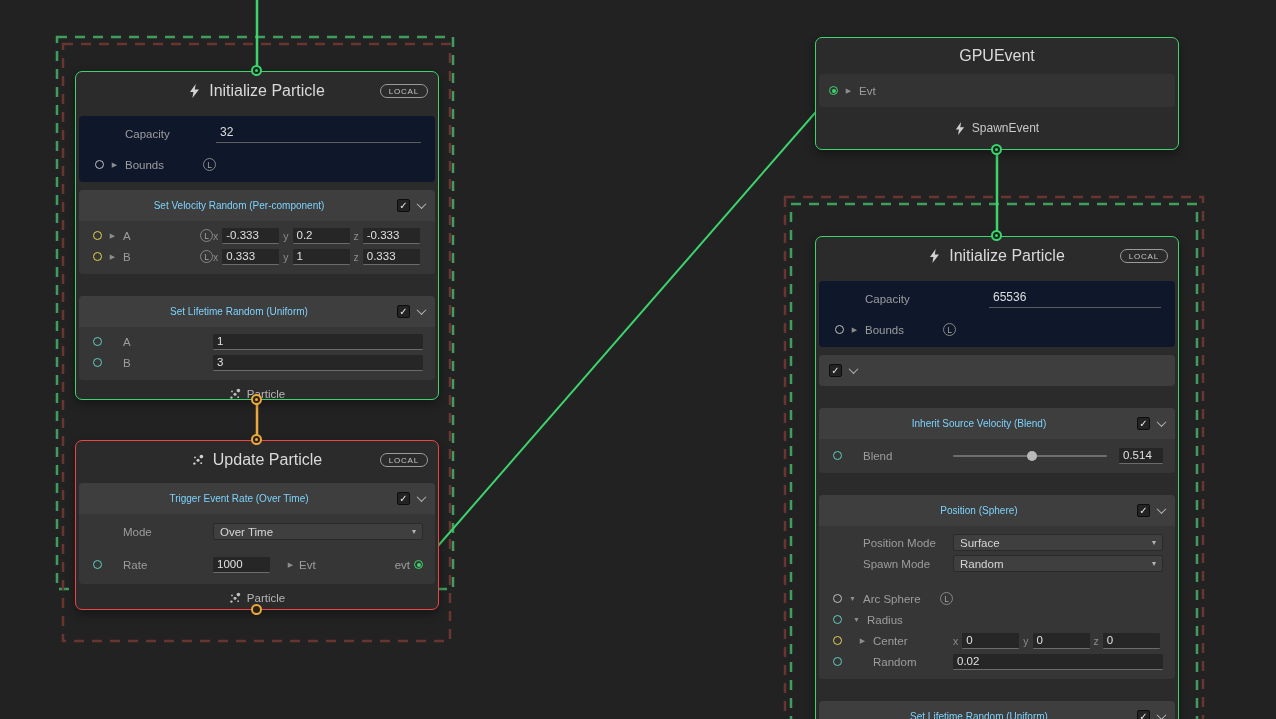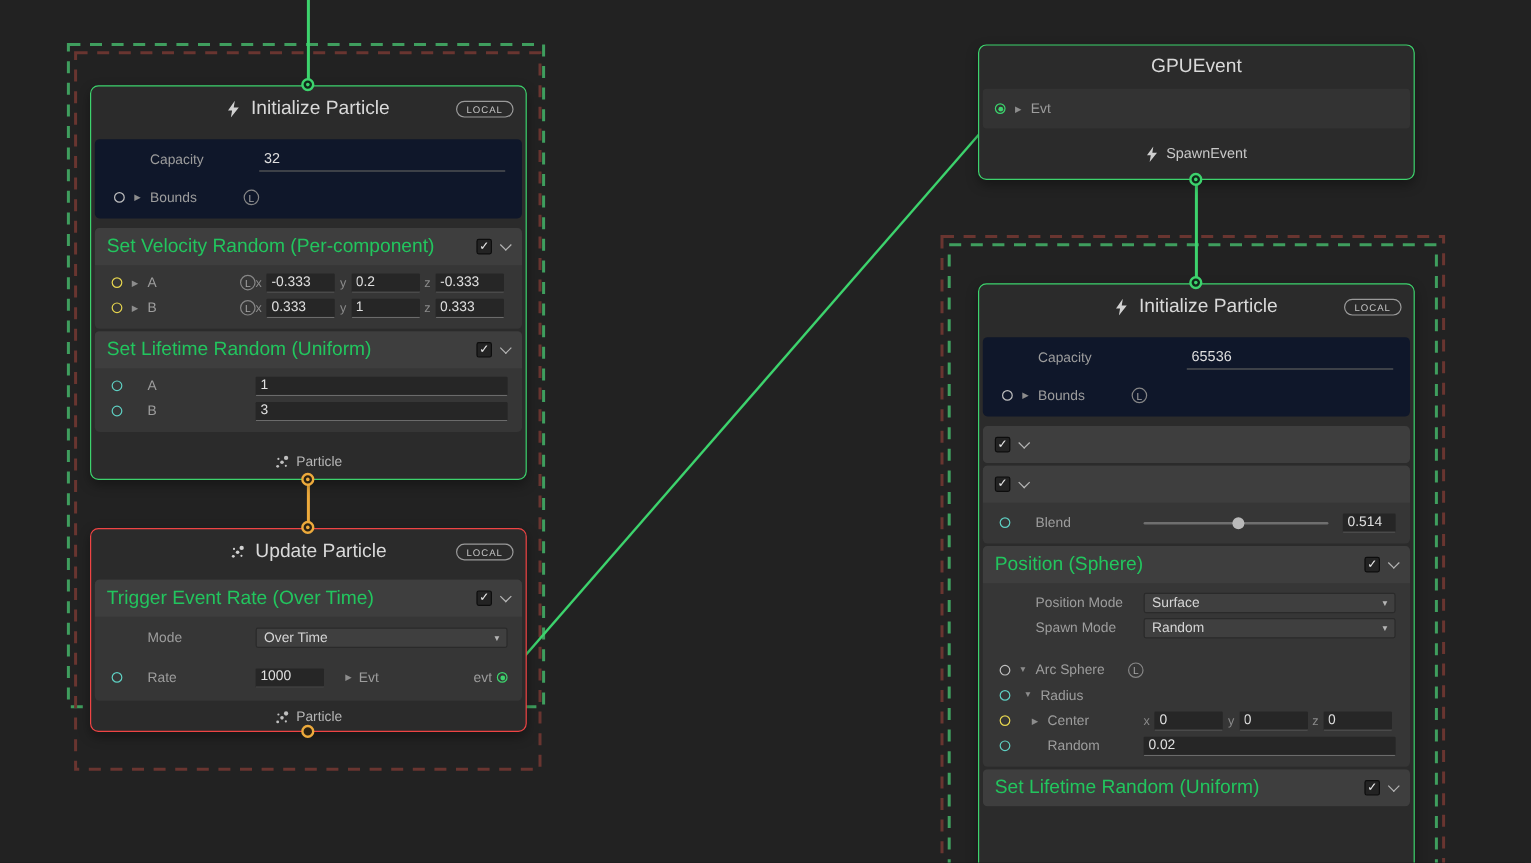--- a/index.html
+++ b/index.html
@@ -21,23 +21,23 @@
            font-size:8px; letter-spacing:.8px; color:#c5c5c5; }
 
   .section { margin:6px 3px 0; background:#0f172a; border-radius:4px; padding:2px 0; flex:none; }
   .srow { height:31px; display:flex; align-items:center; padding:0 14px 0 16px; }
   .lhs  { display:flex; align-items:center; gap:6px; width:121px; flex:none; }
   .lhs.w154 { width:154px; }
   .indent { width:24px; flex:none; }
   .slabel, .blabel { color:#9d9d9d; font-size:11.5px; white-space:nowrap; }
 
   .block { margin:8px 3px 0; background:#363636; border-radius:4px; overflow:hidden; flex:none; }
-  .block.mt10 { margin-top:2px; }
+  .block.mt10 { margin-top:22px; }
   .block-header { height:31px; background:#3e3e3e; display:flex; align-items:center; padding:0 10px; gap:8px; }
-  .block-title  { flex:1; color:#22c55e; font-size:16px; white-space:nowrap; }
+  .block-title  { flex:1; color:#7dd3fc; font-size:10px; white-space:nowrap;text-align:center; }
   .checkbox { width:13px; height:13px; flex:none; background:#232323; border:1px solid #0d0d0d; border-radius:2px;
               color:#e8e8e8; font-size:10px; line-height:11px; text-align:center; }
   .chev { width:7px; height:7px; flex:none; border-right:1.6px solid #b5b5b5; border-bottom:1.6px solid #b5b5b5;
           transform:rotate(45deg) translate(-1px,-1px); }
   .block-body { padding:5px 12px 8px 14px; display:flex; flex-direction:column; gap:2px; }
   .brow { height:19px; display:flex; align-items:center; }
   .brow .lhs { width:120px; }
   .rhs { flex:1; display:flex; align-items:center; gap:4px; min-width:0; }
 
   .vport { width:9px; height:9px; border-radius:50%; border:1.5px solid #c0c0c0; background:transparent;
@@ -323,20 +323,21 @@
 
     <div class="block">
       <div class="block-header">
         <span class="checkbox">✓</span>
         <span class="chev"></span>
       </div>
     </div>
 
     <div class="block mt10">
       <div class="block-header">
+        <span class="block-title">Inherit Source Velocity (Blend)</span>
         <span class="checkbox">✓</span>
         <span class="chev"></span>
       </div>
       <div class="block-body" style="padding-top:7px">
         <div class="brow">
           <span class="lhs">
             <span class="vport p-teal"></span>
             <span class="expander ghost"></span>
             <span class="blabel">Blend</span>
           </span>

